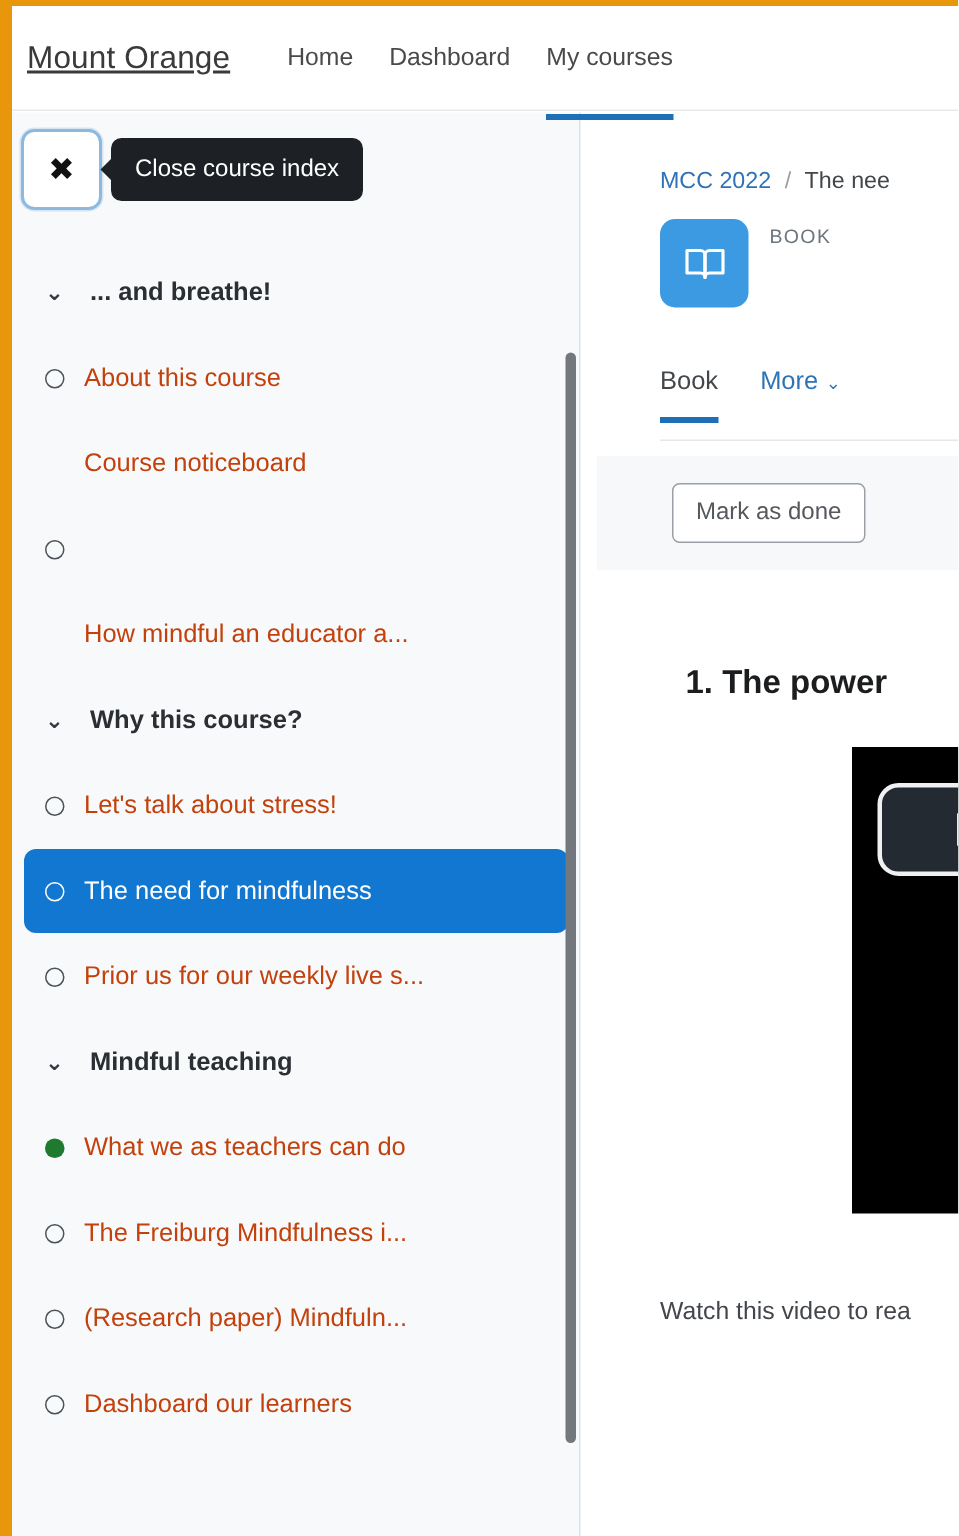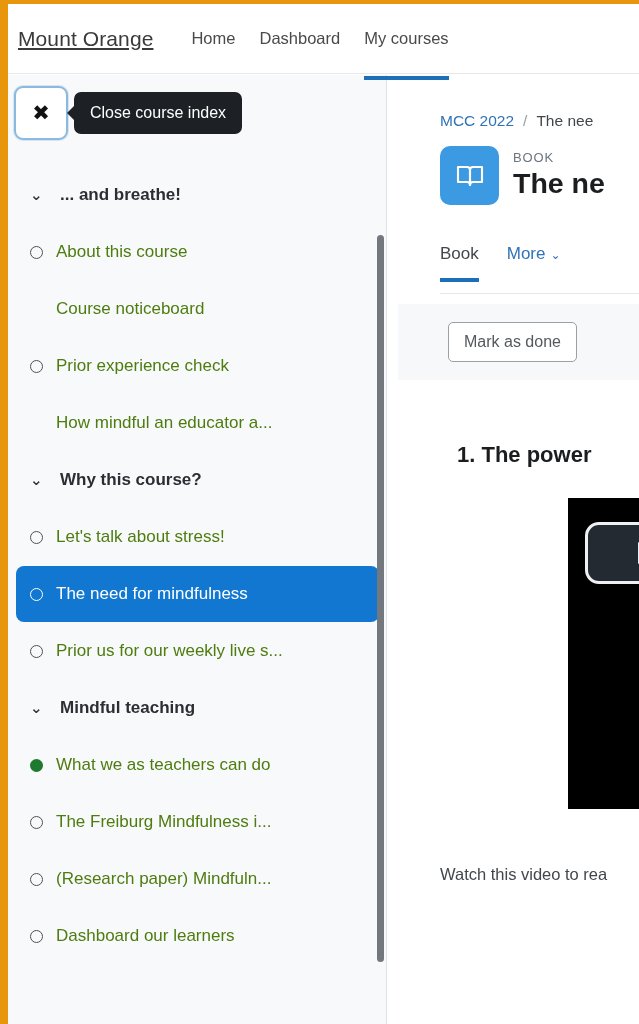--- a/index.html
+++ b/index.html
@@ -182,21 +182,21 @@
     display: inline-block;
   }
   .dot-full {
     width: 13px; height: 13px;
     background: #1d7a2e;
     border-radius: 50%;
     display: inline-block;
   }
   .cm-item .cm-label {
     font-size: 17px;
-    color: #4d7c0f;
+    color: #c2410c;
     white-space: nowrap;
   }
   .cm-item.no-bullet .bullet { visibility: hidden; }
   .cm-item.selected {
     background: #1177d1;
   }
   .cm-item.selected .cm-label { color: #ffffff; }
   .cm-item.selected .dot-ring { border-color: #ffffff; }
 
   .drawer-scrollbar {
@@ -403,21 +403,20 @@
       <div class="cm-item no-bullet">
         <span class="bullet">
             <span class="dot-ring"></span>
           </span>
         <span class="cm-label">Course noticeboard</span>
       </div>
       <div class="cm-item">
         <span class="bullet">
             <span class="dot-ring"></span>
           </span>
-        <span class="cm-label">Prior experience check</span>
       </div>
       <div class="cm-item no-bullet">
         <span class="bullet">
             <span class="dot-ring"></span>
           </span>
         <span class="cm-label">How mindful an educator a...</span>
       </div>
 
       <div class="sec-head">
         <span class="chev">⌄</span>
@@ -486,21 +485,20 @@
 
     <div class="page-head">
       <div class="book-icon">
         <svg width="32" height="32" viewBox="0 0 32 32" aria-hidden="true">
           <path d="M4 7 h9 a3 3 0 0 1 3 3 v15 a3 3 0 0 0 -3 -3 h-9 z" fill="none" stroke="#ffffff" stroke-width="2.1" stroke-linejoin="round"></path>
           <path d="M28 7 h-9 a3 3 0 0 0 -3 3 v15 a3 3 0 0 1 3 -3 h9 z" fill="none" stroke="#ffffff" stroke-width="2.1" stroke-linejoin="round"></path>
         </svg>
       </div>
       <div class="page-head-text">
         <div class="activity-kind">BOOK</div>
-        <div class="page-title">The ne</div>
       </div>
     </div>
 
     <div class="tabs">
       <a class="tab active" href="#">Book</a>
       <a class="tab more" href="#">
         <span>More</span><span class="caret">⌄</span>
       </a>
     </div>
 

